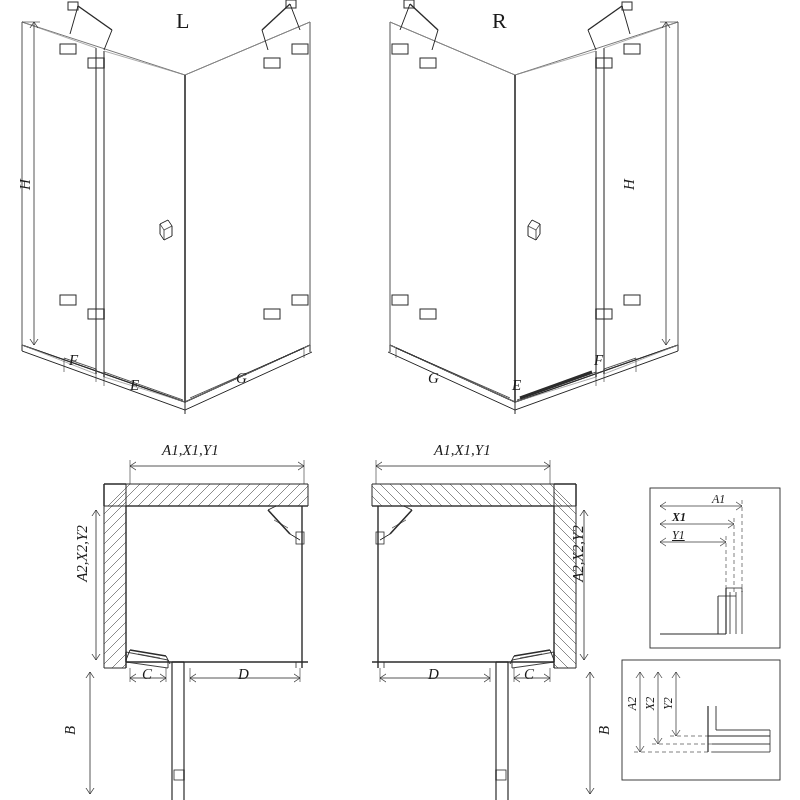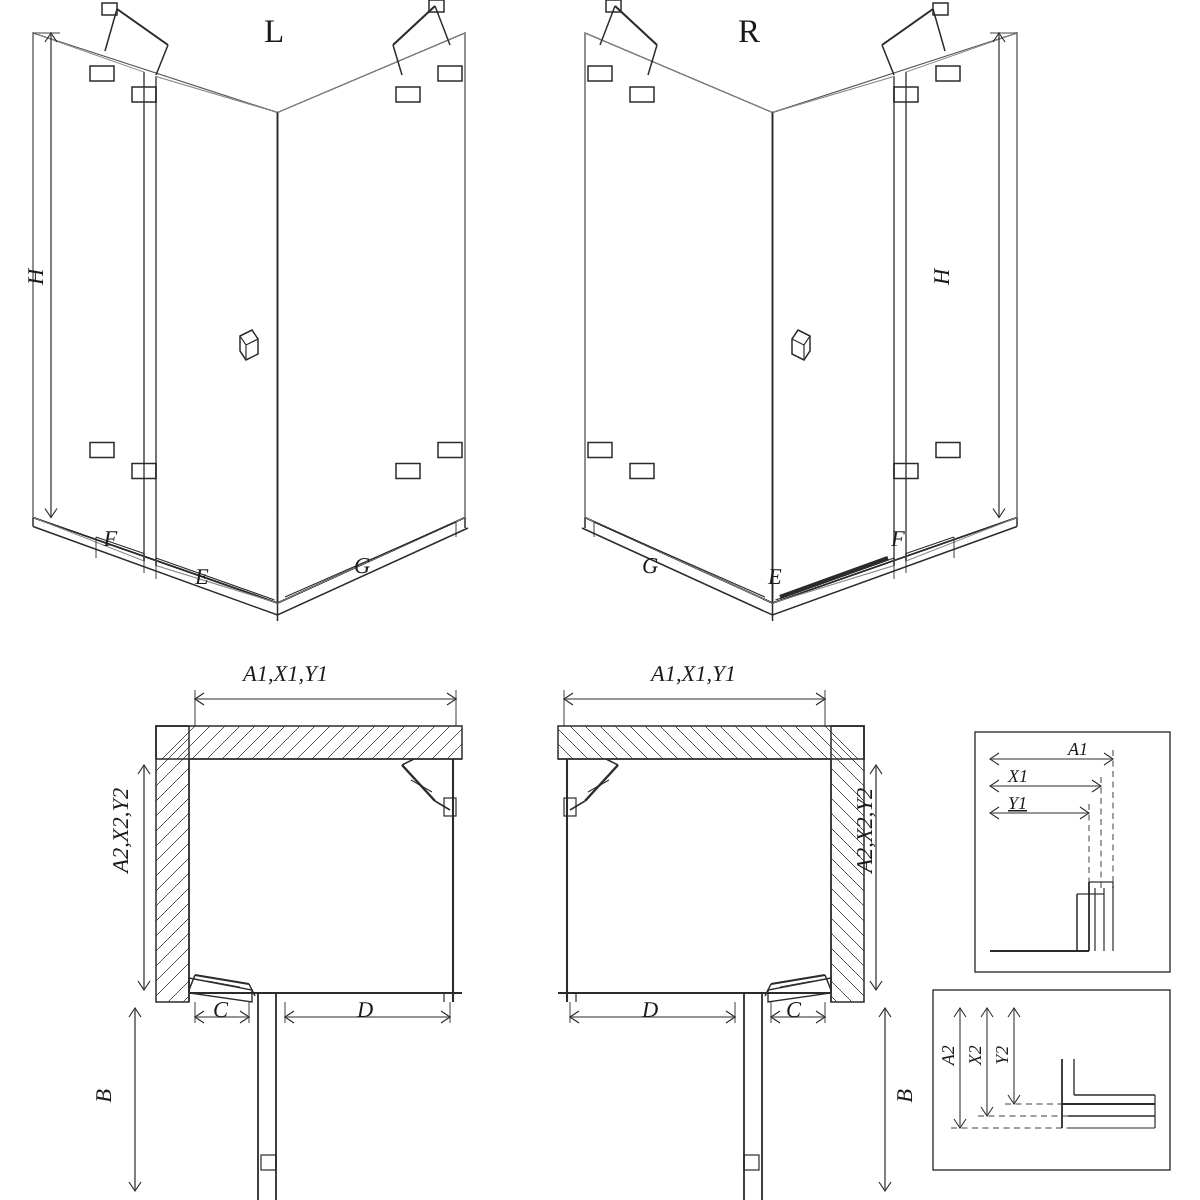--- a/index.html
+++ b/index.html
@@ -429,20 +429,20 @@
 
   <div class="lbl rot" style="left:66px; top:722px;">B</div>
   <div class="lbl rot" style="left:600px; top:722px;">B</div>
 
   <div class="lbl" style="left:142px; top:666px;">C</div>
   <div class="lbl" style="left:238px; top:666px;">D</div>
   <div class="lbl" style="left:524px; top:666px;">C</div>
   <div class="lbl" style="left:428px; top:666px;">D</div>
 
   <div class="lbl small" style="left:672px; top:492px;margin-left:40px;">A1</div>
-  <div class="lbl small" style="left:672px; top:510px;">X1</div>
+  <div class="lbl small" style="left:672px; top:510px;font-weight:bold;">X1</div>
   <div class="lbl small" style="left:672px; top:528px;text-decoration:underline;">Y1</div>
 
   <div class="lbl small rot" style="left:626px; top:696px;">A2</div>
   <div class="lbl small rot" style="left:644px; top:696px;">X2</div>
   <div class="lbl small rot" style="left:662px; top:696px;">Y2</div>
 
 </div>
 
 </body></html>

